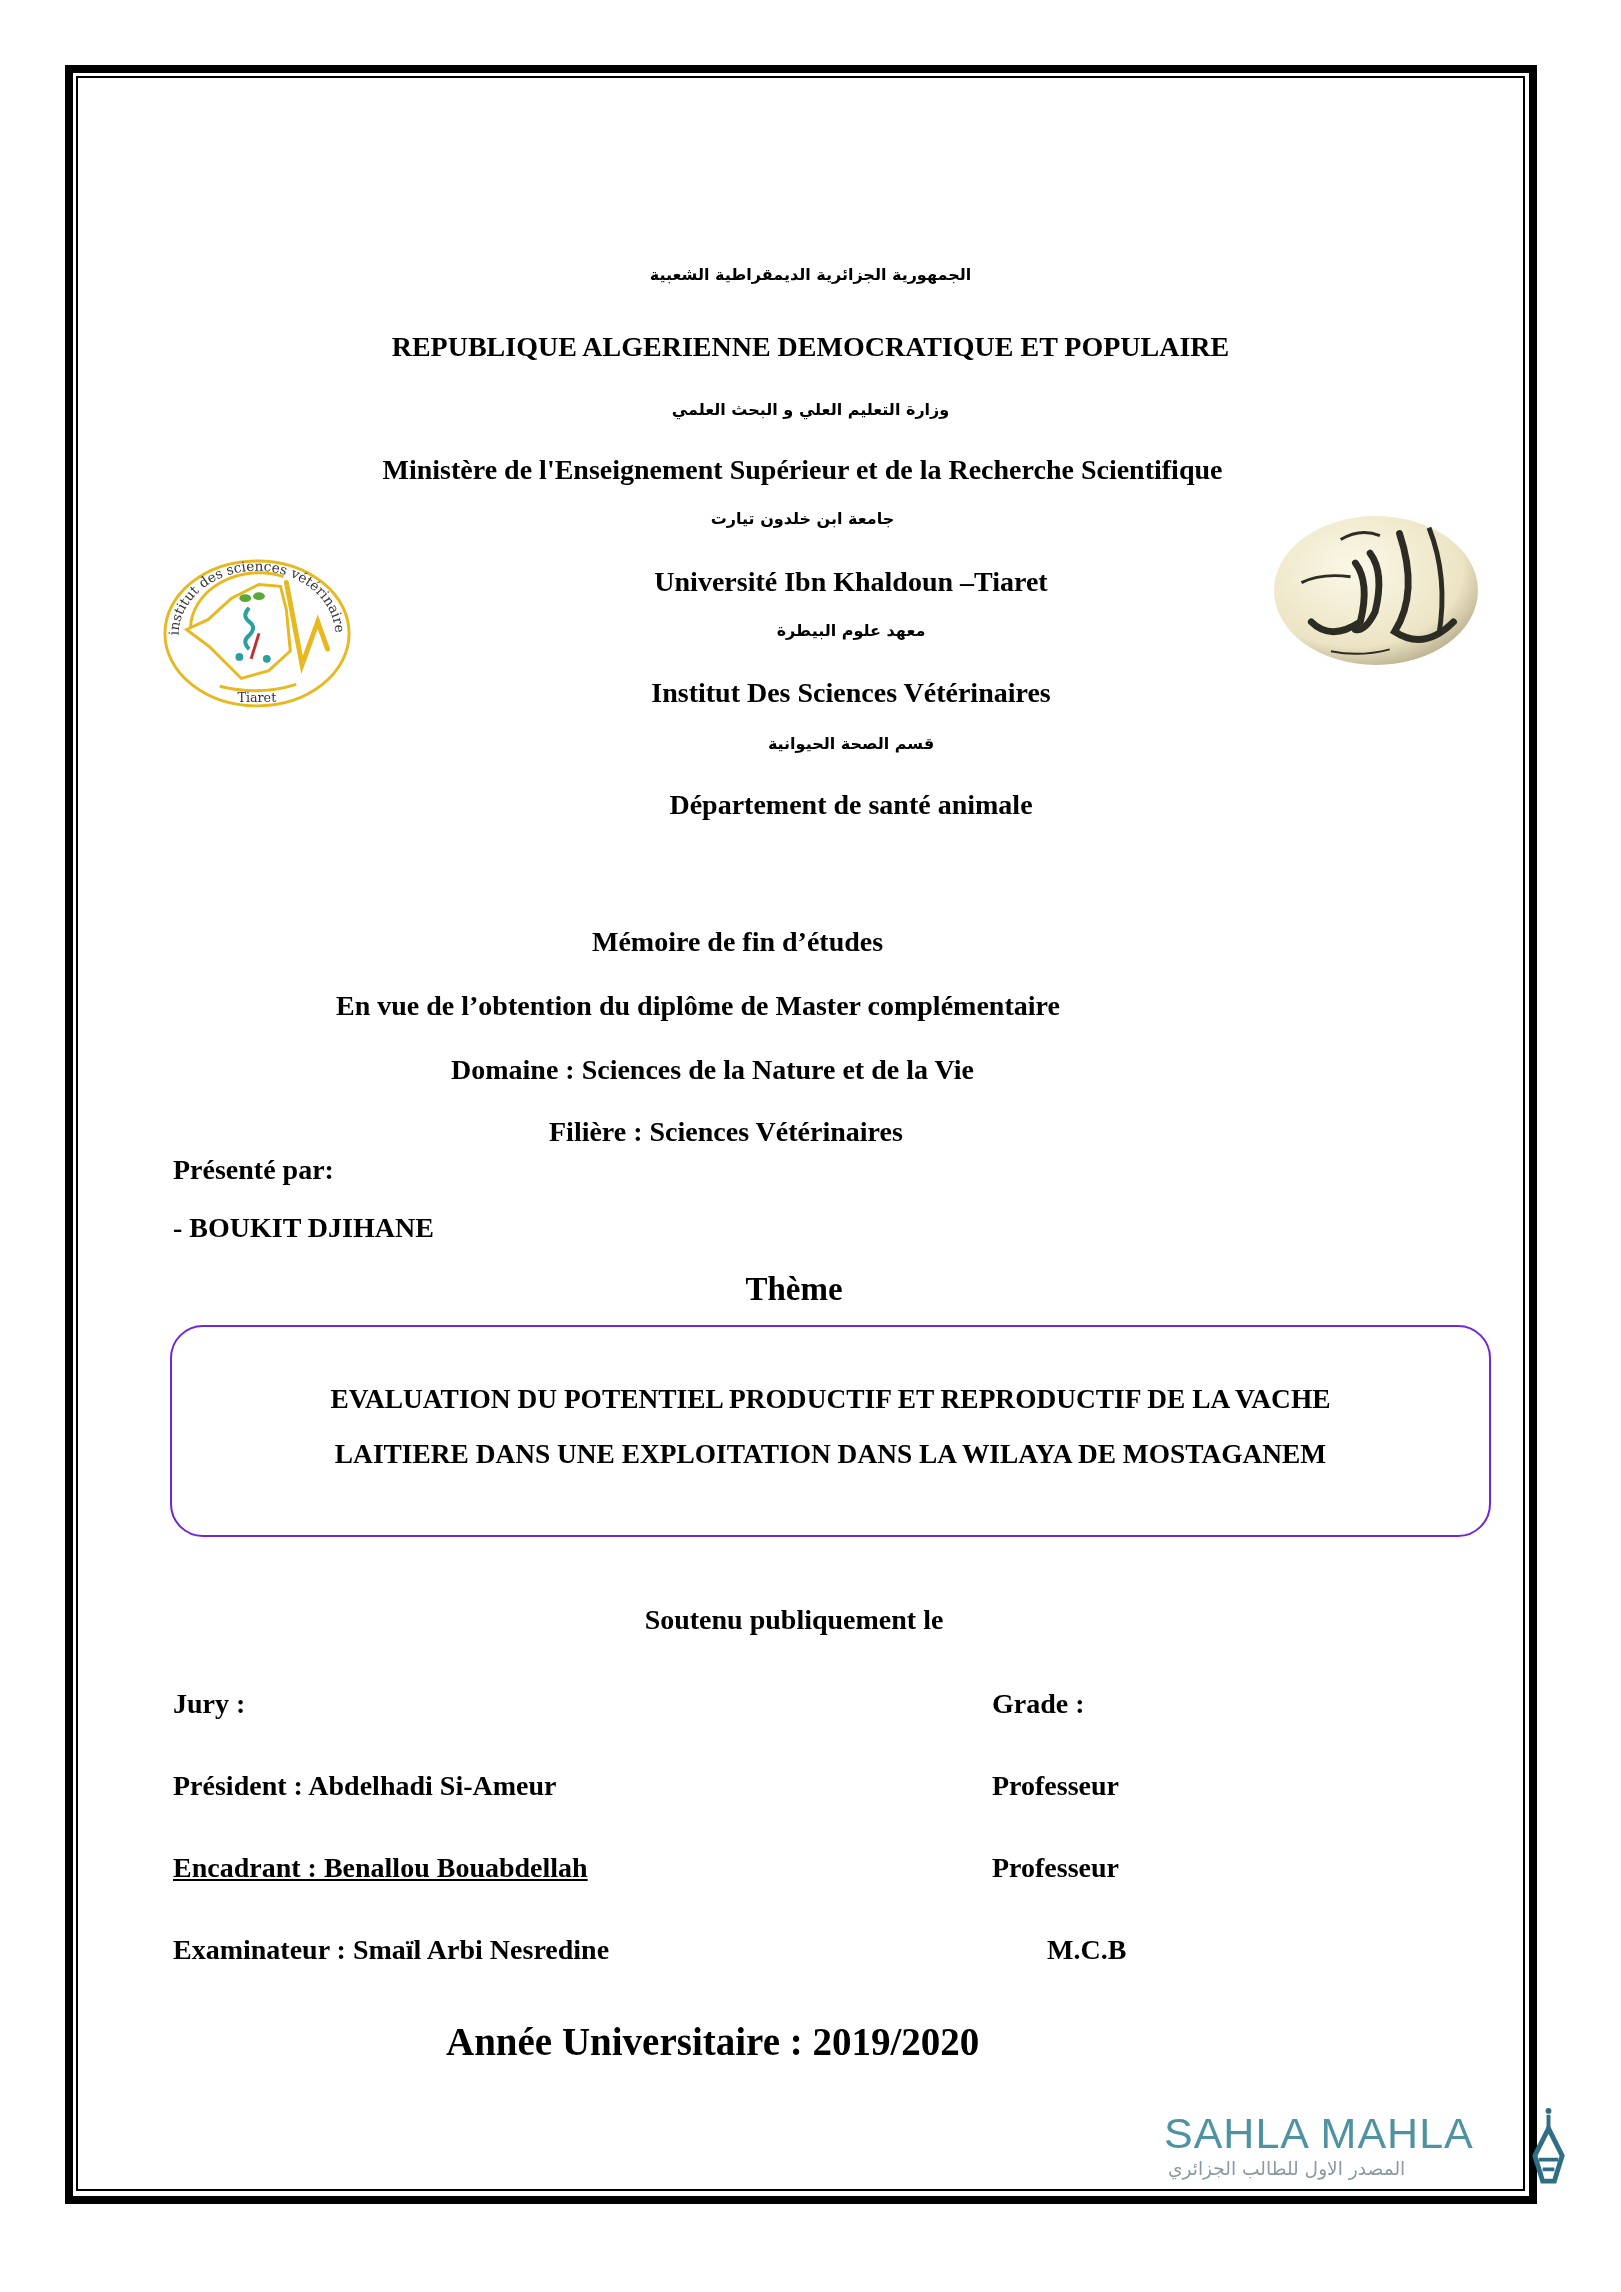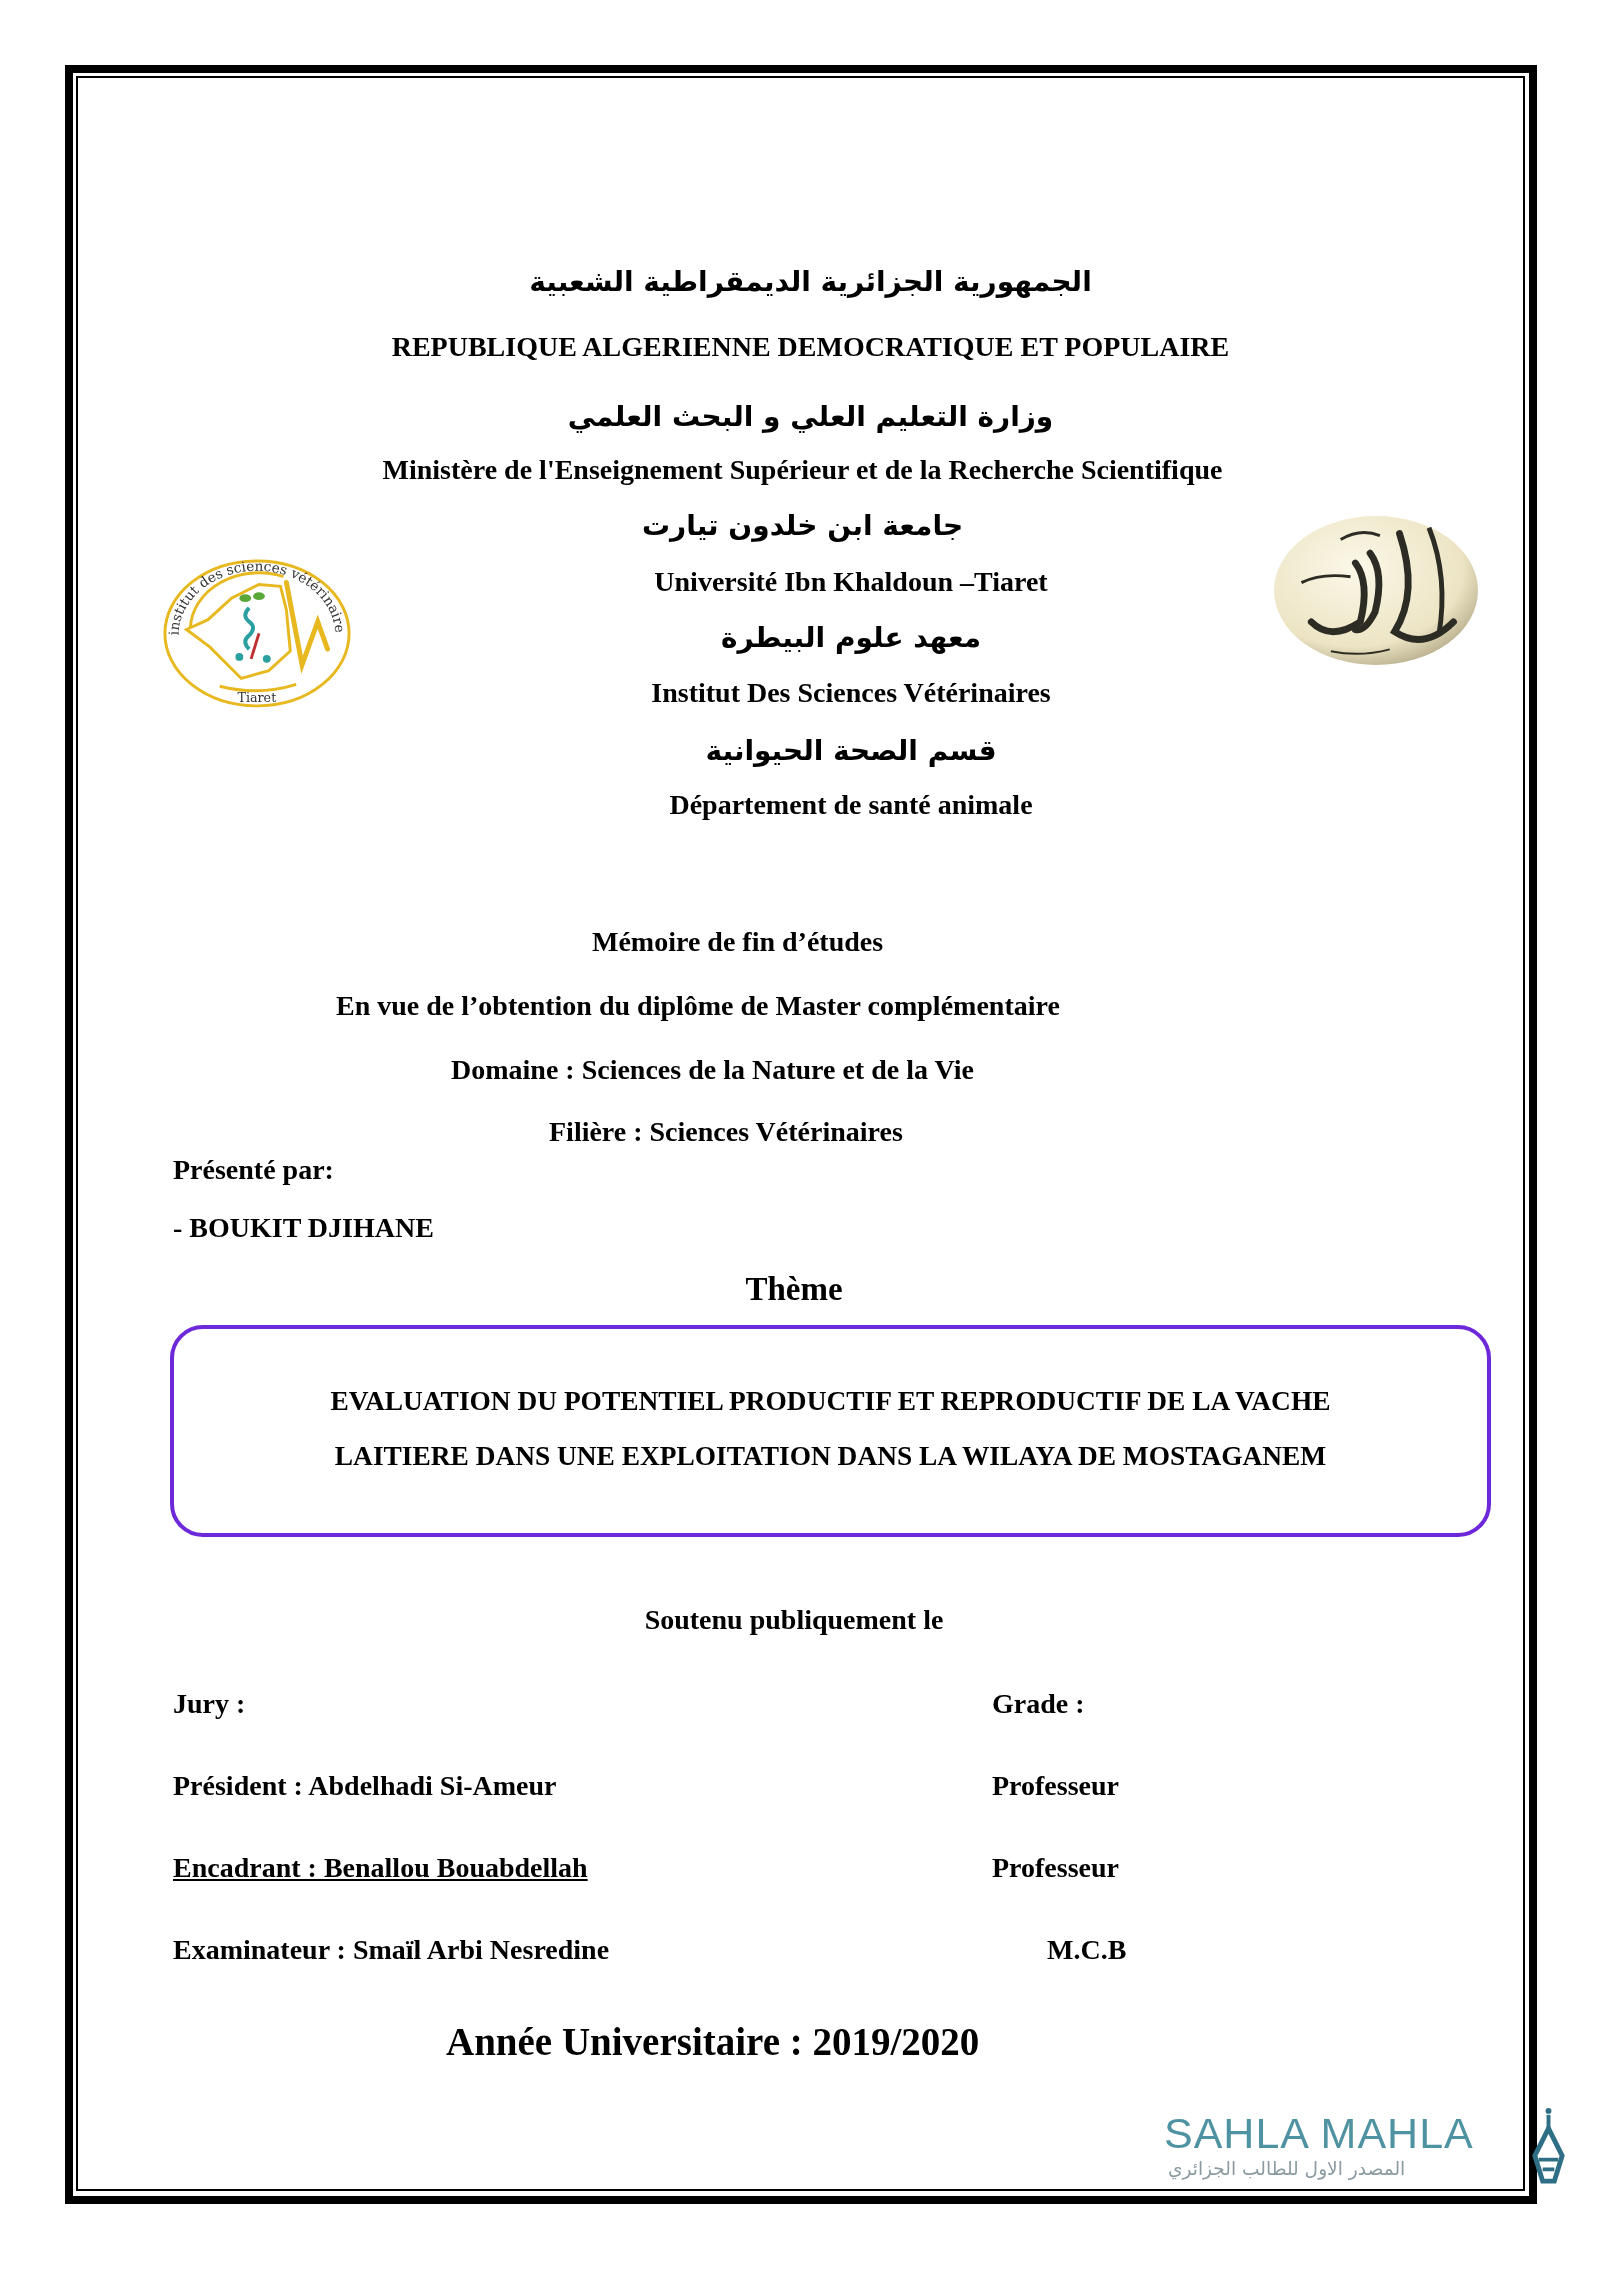--- a/index.html
+++ b/index.html
@@ -4,26 +4,26 @@
 <style>
   html, body { margin:0; padding:0; background:#ffffff; }
   body { width:1621px; height:2293px; position:relative; overflow:hidden;
          font-family:"Liberation Serif", "DejaVu Serif", serif; color:#000; }
   .frame-outer { position:absolute; left:65px; top:65px; width:1472px; height:2139px;
                  border:8.8px solid #000; box-sizing:border-box; }
   .frame-inner { position:absolute; left:76px; top:76px; width:1449px; height:2115px;
                  border:2px solid #000; box-sizing:border-box; }
   .line { position:absolute; white-space:nowrap; font-weight:bold; }
   .c { left:0; width:100%; text-align:center; }
-  .ar { font-family:"DejaVu Sans", sans-serif; font-size:28px; direction:rtl; }
+  .ar { font-family:"DejaVu Sans", sans-serif; font-size:16px; direction:rtl; }
   .fr { font-size:28px; }
   .logo-left { position:absolute; left:161px; top:549px; width:192px; height:159px; }
   .logo-right { position:absolute; left:1272px; top:514px; width:208px; height:153px; }
   .theme-box { position:absolute; left:170px; top:1325px; width:1321px; height:212px;
-               border:4px solid #6d28d9; border-radius:33px; box-sizing:border-box; }
+               border:2px solid #6d28d9; border-radius:33px; box-sizing:border-box; }
   .theme-line { position:absolute; left:0; width:100%; text-align:center; font-weight:bold;
                 font-size:27.4px; white-space:nowrap; }
   .jury-l { left:173px; }
   .jury-r { left:992px; }
   .year { font-size:39px; }
   .sahla { position:absolute; left:1164px; top:2109px; width:372px; height:78px; }
   .sahla-title { position:absolute; left:0; top:0; font-family:"Liberation Sans", sans-serif;
                  font-size:43px; color:#4f93a3; letter-spacing:1px; white-space:nowrap; }
   .sahla-sub { position:absolute; left:3.9px; top:49px; font-family:"DejaVu Sans", sans-serif;
                font-size:18.6px; color:#8a9aa0; direction:rtl; white-space:nowrap; }

